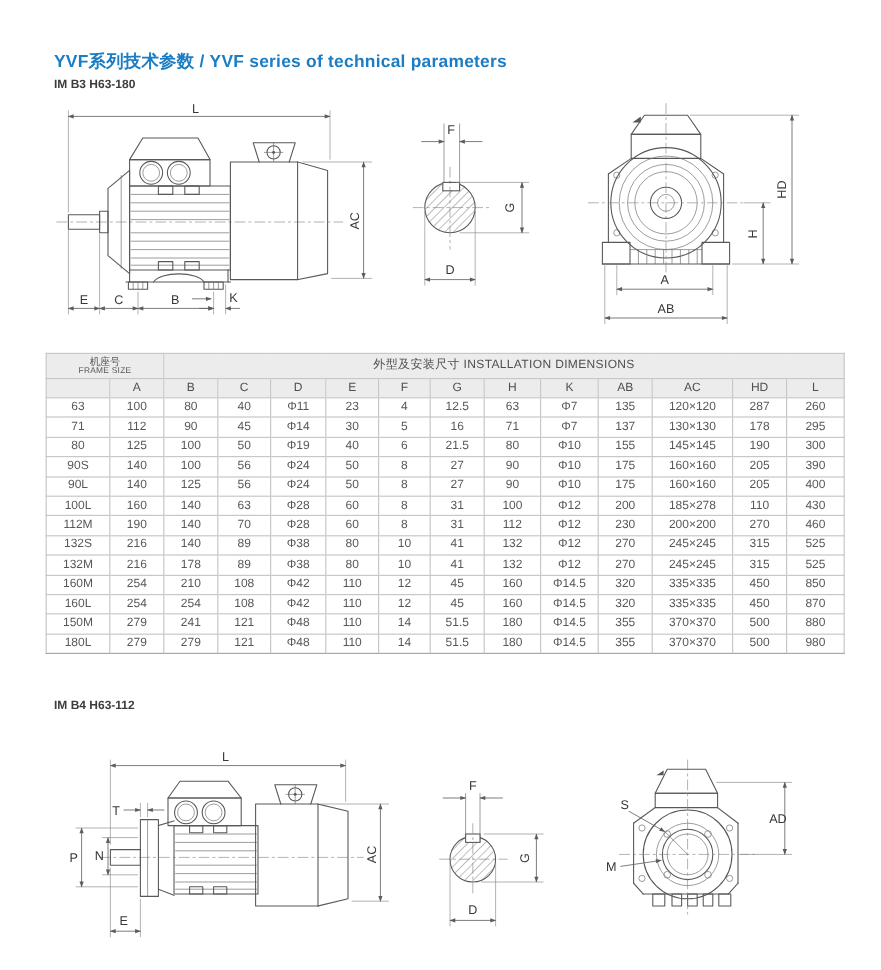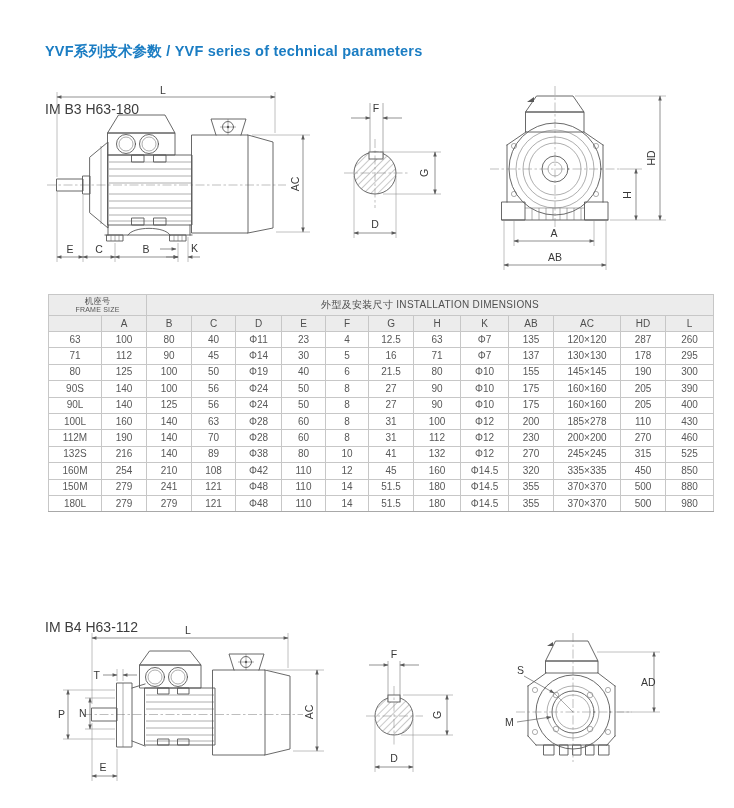--- a/index.html
+++ b/index.html
@@ -5,42 +5,42 @@
   html,body{margin:0;padding:0;}
   body{
     width:734px;height:808px;position:relative;background:#ffffff;
     font-family:"Liberation Sans","DejaVu Sans",sans-serif;overflow:hidden;
   }
   .page-title{
     position:absolute;left:45px;top:42px;font-size:14.5px;font-weight:700;
     color:#1b7dc3;letter-spacing:.2px;white-space:nowrap;
   }
   .sec-heading{
-    position:absolute;font-size:14px;font-weight:400;color:#3d3d3d;white-space:nowrap;margin-top:36px;
+    position:absolute;font-size:10px;font-weight:700;color:#3d3d3d;white-space:nowrap;
   }
   #heading-b3{left:45px;top:65px;}
   #heading-b4{left:45px;top:583px;}
 
   .drawing{position:absolute;}
   #svg-b3-side{left:40px;top:85px;}
   #svg-b3-shaft{left:330px;top:85px;}
   #svg-b3-front{left:480px;top:82px;}
   #svg-b4-side{left:55px;top:620px;}
   #svg-b4-shaft{left:355px;top:645px;}
   #svg-b4-front{left:500px;top:628px;}
 
   svg .out{stroke:#585858;stroke-width:.9;fill:none;stroke-linejoin:round;stroke-linecap:square;}
   svg .thin{stroke:#6a6a6a;stroke-width:.55;fill:none;}
   svg .dim{stroke:#636363;stroke-width:.7;fill:none;}
   svg .ext{stroke:#8b8b8b;stroke-width:.55;fill:none;}
   svg .cl{stroke:#7d7d7d;stroke-width:.5;fill:none;stroke-dasharray:9 2.5 2.5 2.5;}
   svg text{font-family:"Liberation Sans","DejaVu Sans",sans-serif;font-size:10.5px;fill:#383838;}
 
   table.dims{
-    position:absolute;left:48px;top:294px;width:664px;border-collapse:collapse;
+    position:absolute;left:38px;top:294px;width:664px;border-collapse:collapse;
     table-layout:fixed;
   }
   table.dims th,table.dims td{
     border:1px solid #c7c7c7;padding:0;text-align:center;vertical-align:middle;
     font-weight:400;color:#585858;font-size:10px;line-height:1;height:15.4px;
     overflow:hidden;white-space:nowrap;
   }
   table.dims thead th{background:#ececec;color:#4f4f4f;}
   table.dims thead tr.r1 th{height:20px;}
   table.dims thead tr.r2 th{height:15px;font-size:10px;}
@@ -381,34 +381,66 @@
         <td>10</td>
         <td>41</td>
         <td>132</td>
         <td>Φ12</td>
         <td>270</td>
         <td>245×245</td>
         <td>315</td>
         <td>525</td>
       </tr>
       <tr>
+        <td>132M</td>
+        <td>216</td>
+        <td>178</td>
+        <td>89</td>
+        <td>Φ38</td>
+        <td>80</td>
+        <td>10</td>
+        <td>41</td>
+        <td>132</td>
+        <td>Φ12</td>
+        <td>270</td>
+        <td>245×245</td>
+        <td>315</td>
+        <td>525</td>
+      </tr>
+      <tr>
         <td>160M</td>
         <td>254</td>
         <td>210</td>
         <td>108</td>
         <td>Φ42</td>
         <td>110</td>
         <td>12</td>
         <td>45</td>
         <td>160</td>
         <td>Φ14.5</td>
         <td>320</td>
         <td>335×335</td>
         <td>450</td>
         <td>850</td>
+      </tr>
+      <tr>
+        <td>160L</td>
+        <td>254</td>
+        <td>254</td>
+        <td>108</td>
+        <td>Φ42</td>
+        <td>110</td>
+        <td>12</td>
+        <td>45</td>
+        <td>160</td>
+        <td>Φ14.5</td>
+        <td>320</td>
+        <td>335×335</td>
+        <td>450</td>
+        <td>870</td>
       </tr>
       <tr>
         <td>150M</td>
         <td>279</td>
         <td>241</td>
         <td>121</td>
         <td>Φ48</td>
         <td>110</td>
         <td>14</td>
         <td>51.5</td>

